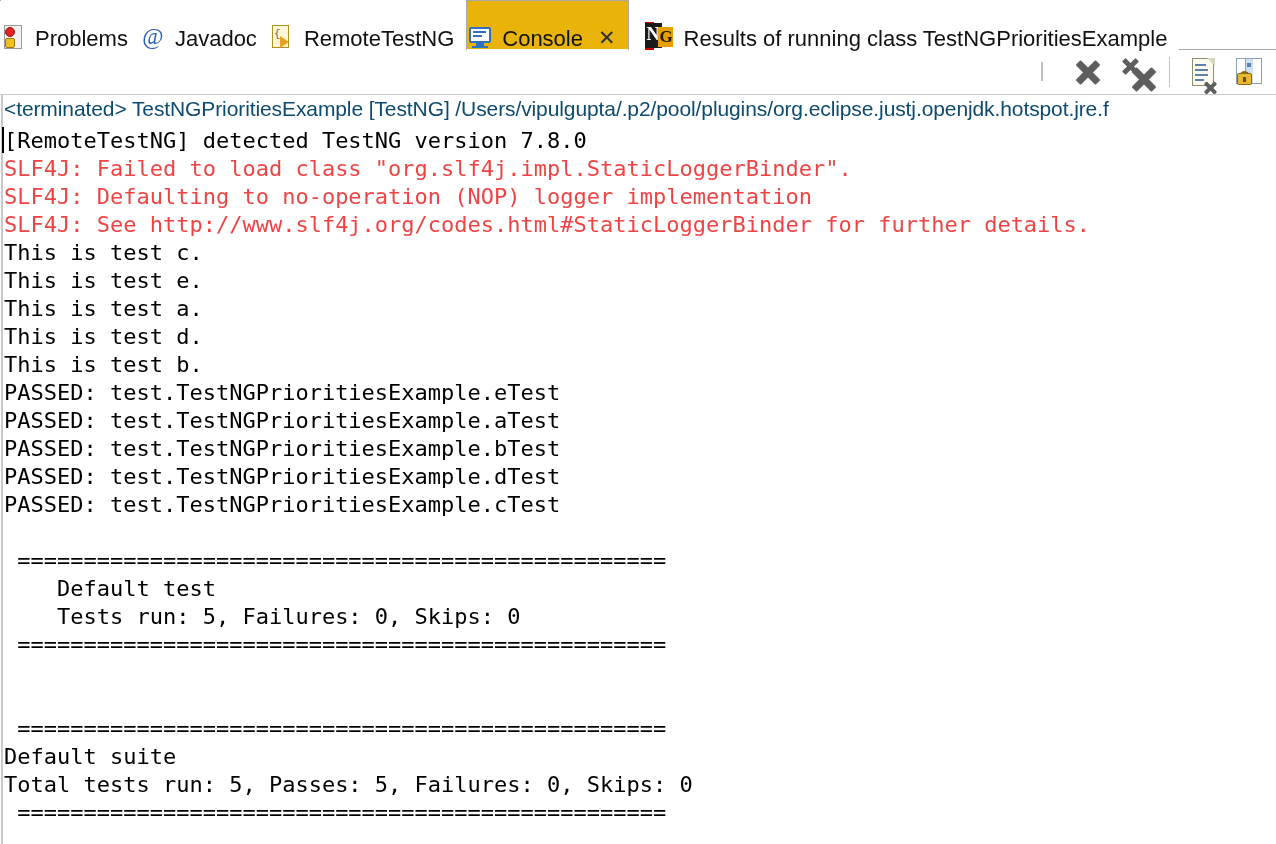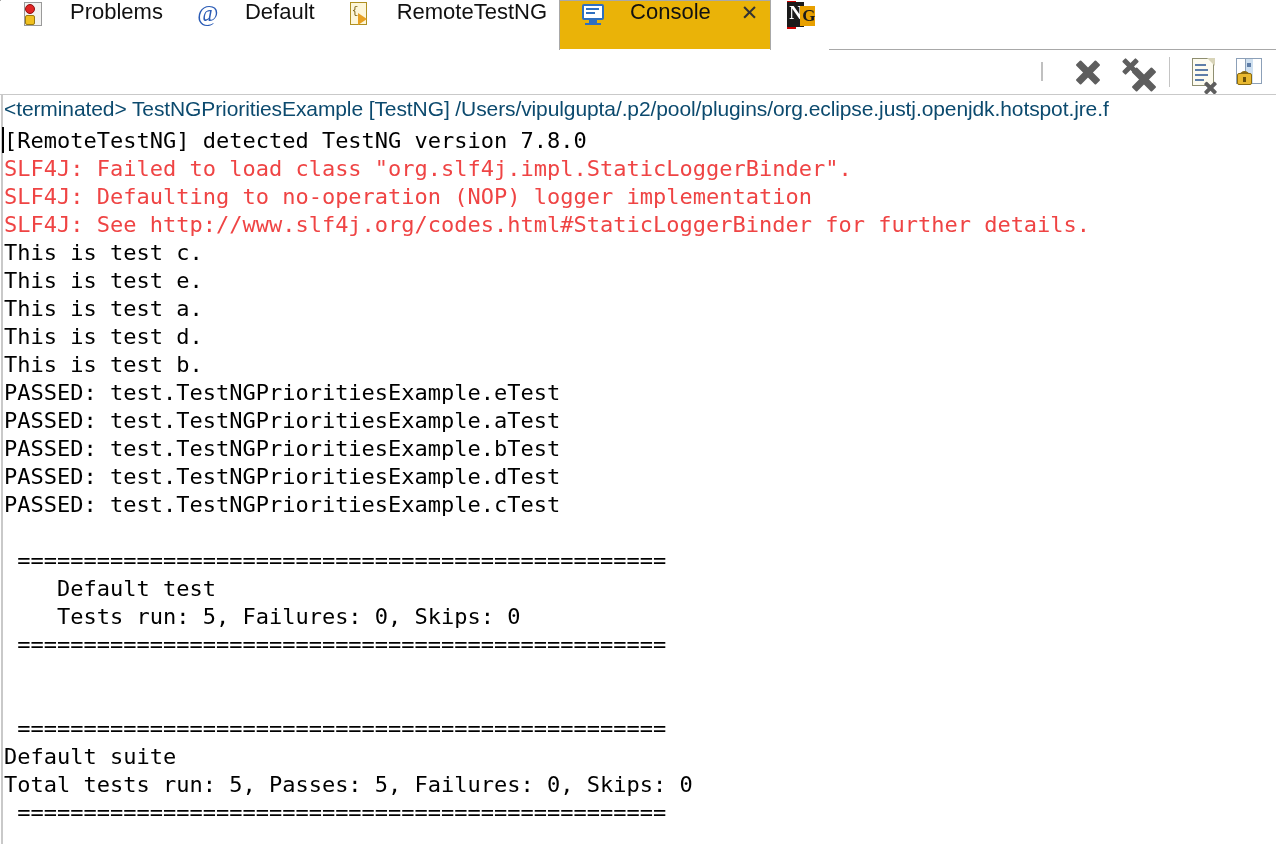--- a/index.html
+++ b/index.html
@@ -29,23 +29,23 @@
     left: 0;
     right: 0;
     bottom: 0;
     height: 1px;
     background: #a8a8a8;
   }
   .tab {
     position: relative;
     height: 49px;
     display: flex;
-    align-items: flex-start;
-    gap: 24px;
-    padding: 0 12px 0 20px;
+    align-items: flex-end;
+    gap: 9px;
+    padding: 0 12px 0 0;
     box-sizing: border-box;
     font-size: 22px;
     color: #111111;
     white-space: nowrap;
     z-index: 2;
   }
   .tab.inactive {
     background: #ffffff;
   }
   .tab.active {
@@ -336,21 +336,21 @@
     <span class="tab-icon ic-problems">
       <span class="pg"></span>
         <span class="dotr"></span>
         <span class="doty"></span>
     </span>
     <span class="tab-label">Problems</span>
   </div>
 
   <div class="tab inactive">
     <span class="tab-icon ic-at">@</span>
-    <span class="tab-label">Default</span>
+    <span class="tab-label">Javadoc</span>
   </div>
 
   <div class="tab inactive">
     <span class="tab-icon ic-decl">
       <span class="pg"></span>
         <span class="br">{</span>
         <span class="arr"></span>
     </span>
     <span class="tab-label">RemoteTestNG</span>
   </div>
@@ -369,20 +369,21 @@
 
   <div class="tab inactive" style="padding-left:16px;">
     <span class="tab-icon ic-testng">
       <span class="red"></span>
         <span class="red2"></span>
       <span class="blk"></span>
         <span class="nlet">N</span>
       <span class="gbox"></span>
         <span class="glet">G</span>
     </span>
+    <span class="tab-label">Results of running class TestNGPrioritiesExample</span>
   </div>
 
   <div class="tabbar-underline"></div>
 </div>
 
 <div class="toolbar">
   <div class="tb-group">
     <div class="tb-btn">
       <span class="ic-stop"><span class="sq"></span></span>
     </div>

